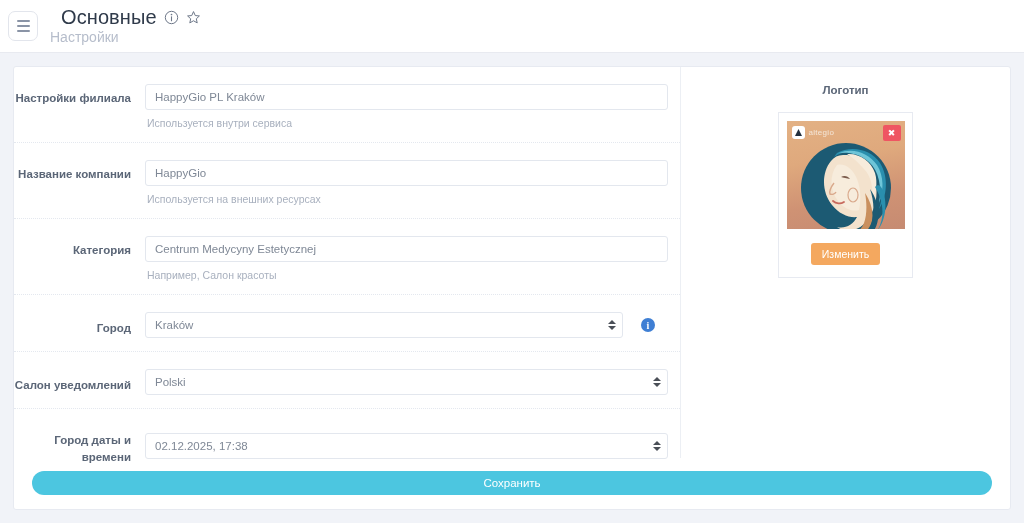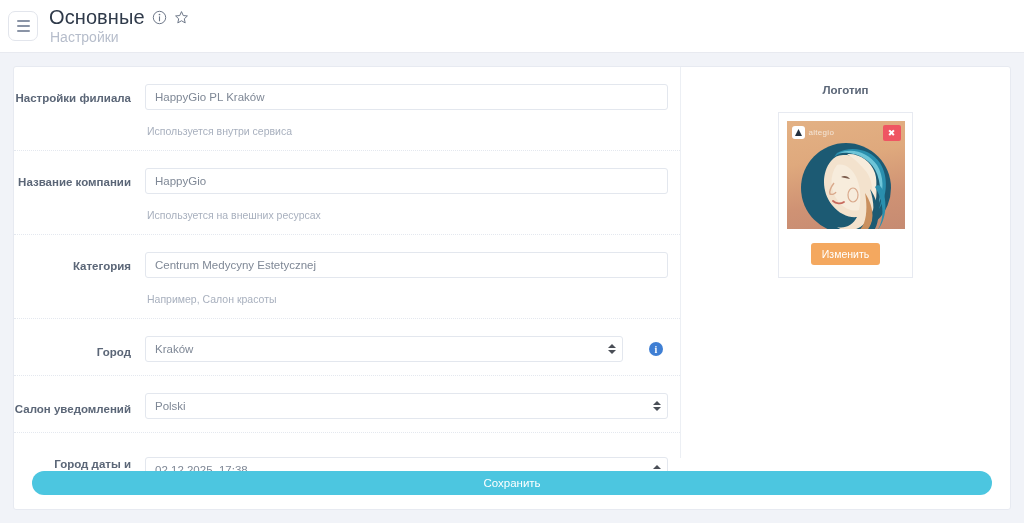--- a/index.html
+++ b/index.html
@@ -33,21 +33,21 @@
     margin-top: 4px;
     flex: 0 0 auto;
   }
   .burger span {
     display: block;
     width: 13px; height: 2px;
     background: #8a94a6;
     border-radius: 1px;
   }
   .header-text { margin-left: 11px; line-height: 1; }
-  .title-row { display: flex; align-items: center; gap: 7px; }
+  .title-row { display: flex; align-items: center; gap: 7px; margin-left: 12px; }
   .page-title {
     font-size: 20px;
     color: #2f3a4a;
     font-weight: 400;
     letter-spacing: .1px;
   }
   .hdr-icon {
     width: 15px; height: 15px;
     display: inline-flex;
     align-items: center; justify-content: center;
@@ -106,21 +106,21 @@
     font-size: 11.5px;
     color: #7f8896;
     padding: 0 9px;
     font-family: "Liberation Sans", sans-serif;
     background: #fff;
     outline: none;
   }
   .hint {
     font-size: 10.5px;
     color: #a8b0be;
-    margin-top: 15px;
+    margin-top: 7px;
     padding-left: 2px;
   }
   .select-shell { position: relative; width: 100%; }
   .sel-input {
     width: 100%;
     height: 26px;
     border: 1px solid #e3e7ee;
     border-radius: 3px;
     font-size: 11.5px;
     color: #7f8896;
@@ -141,21 +141,21 @@
   }
   .stepper i {
     width: 0; height: 0;
     border-left: 4px solid transparent;
     border-right: 4px solid transparent;
     display: block;
   }
   .stepper i.up { border-bottom: 4px solid #4a4f57; }
   .stepper i.dn { border-top: 4px solid #4a4f57; }
 
-  .city-field-wrap { flex: 1; padding-left: 14px; display: flex; align-items: center; gap: 26px; padding-right: 12px; }
+  .city-field-wrap { flex: 1; padding-left: 14px; display: flex; align-items: center; gap: 18px; padding-right: 12px; }
   .city-select { position: relative; width: 478px; }
   .info-badge {
     width: 14px; height: 14px;
     border-radius: 50%;
     background: #3f7fd4;
     color: #fff;
     font-size: 10px;
     font-weight: bold;
     display: flex; align-items: center; justify-content: center;
     font-family: "Liberation Serif", serif;

